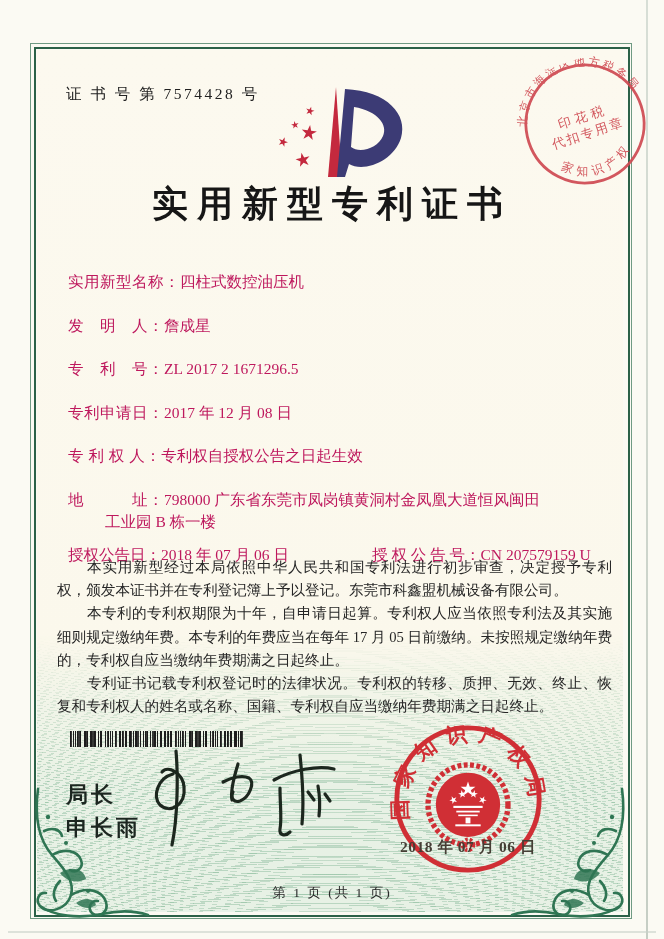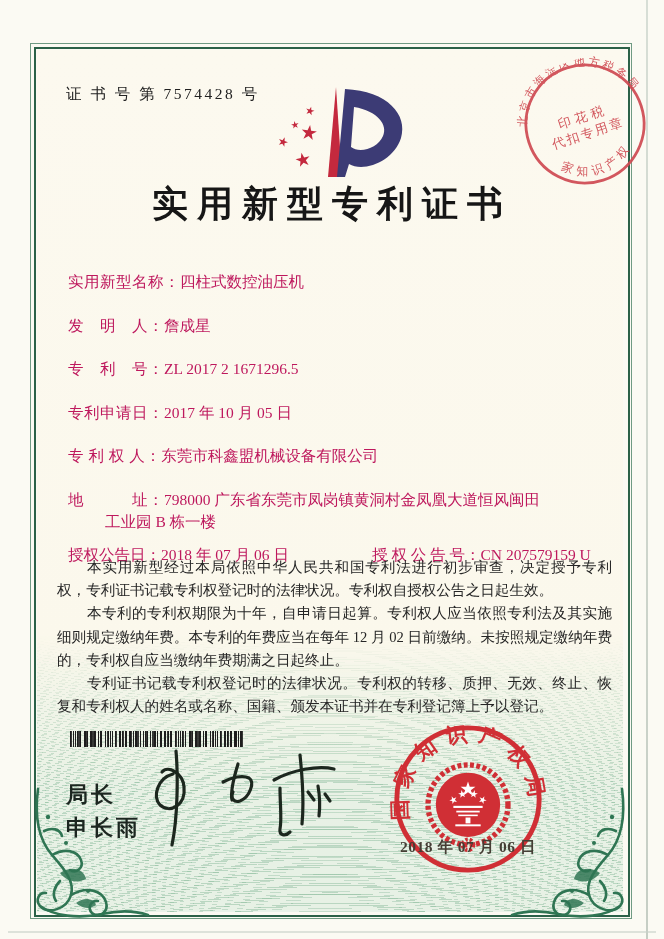--- a/index.html
+++ b/index.html
@@ -148,41 +148,41 @@
     <div class="field-row">
       <span class="f-label">实用新型名称：</span><span class="f-value">四柱式数控油压机</span>
     </div>
     <div class="field-row">
       <span class="f-label">发　明　人：</span><span class="f-value">詹成星</span>
     </div>
     <div class="field-row">
       <span class="f-label">专　利　号：</span><span class="f-value">ZL 2017 2 1671296.5</span>
     </div>
     <div class="field-row">
-      <span class="f-label">专利申请日：</span><span class="f-value">2017 年 10 月 05 日</span>
-    </div>
-    <div class="field-row">
-      <span class="f-label">专 利 权 人：</span><span class="f-value">东莞市科鑫盟机械设备有限公司</span>
+      <span class="f-label">专利申请日：</span><span class="f-value">2017 年 12 月 08 日</span>
+    </div>
+    <div class="field-row">
+      <span class="f-label">专 利 权 人：</span><span class="f-value">专利权自授权公告之日起生效</span>
     </div>
     <div class="field-row addr-row">
       <span class="f-label">地　　　址：</span><span class="f-value">798000 广东省东莞市凤岗镇黄洞村金凤凰大道恒风闽田</span>
     </div>
     <div class="addr-line2">工业园 B 栋一楼</div>
     <div class="grant-row">
       <span>授权公告日：</span><span>2018 年 07 月 06 日</span>
       <span class="grant-no-group">
         <span>授 权 公 告 号：</span><span>CN 207579159 U</span>
       </span>
     </div>
   </div>
 
   <div class="paras">
-    <p>本实用新型经过本局依照中华人民共和国专利法进行初步审查，决定授予专利权，专利证书记载专利权登记时的法律状况。专利权自授权公告之日起生效。</p>
-    <p>本专利的专利权期限为十年，自申请日起算。专利权人应当依照专利法及其实施细则规定缴纳年费。本专利的年费应当在每年 12 月 02 日前缴纳。未按照规定缴纳年费的，专利权自应当缴纳年费期满之日起终止。</p>
-    <p>专利证书记载专利权登记时的法律状况。专利权的转移、质押、无效、终止、恢复和专利权人的姓名或名称、国籍、颁发本证书并在专利登记簿上予以登记。</p>
+    <p>本实用新型经过本局依照中华人民共和国专利法进行初步审查，决定授予专利权，颁发本证书并在专利登记簿上予以登记。东莞市科鑫盟机械设备有限公司。</p>
+    <p>本专利的专利权期限为十年，自申请日起算。专利权人应当依照专利法及其实施细则规定缴纳年费。本专利的年费应当在每年 17 月 05 日前缴纳。未按照规定缴纳年费的，专利权自应当缴纳年费期满之日起终止。</p>
+    <p>专利证书记载专利权登记时的法律状况。专利权的转移、质押、无效、终止、恢复和专利权人的姓名或名称、国籍、专利权自应当缴纳年费期满之日起终止。</p>
   </div>
 
   <div class="barcode"></div>
 
   <div class="officer">
     <div>局长</div>
     <div>申长雨</div>
   </div>
 
   <svg class="signature" viewBox="0 0 218 108">
@@ -223,14 +223,15 @@
           <rect x="-10" y="10" width="20" height="1.6"></rect>
           <rect x="-2.5" y="13" width="5" height="6"></rect>
           <rect x="-13" y="20" width="26" height="2"></rect>
         </g>
         <circle cy="41" r="5.5" fill="none" stroke="#d02f35" stroke-width="4" stroke-dasharray="2.5 2"></circle>
       </g>
     </svg>
     <div class="seal-date">2018 年 07 月 06 日</div>
   </div>
 
+  <div class="footer">第 1 页 (共 1 页)</div>
 
 </div>
 
 </body></html>

